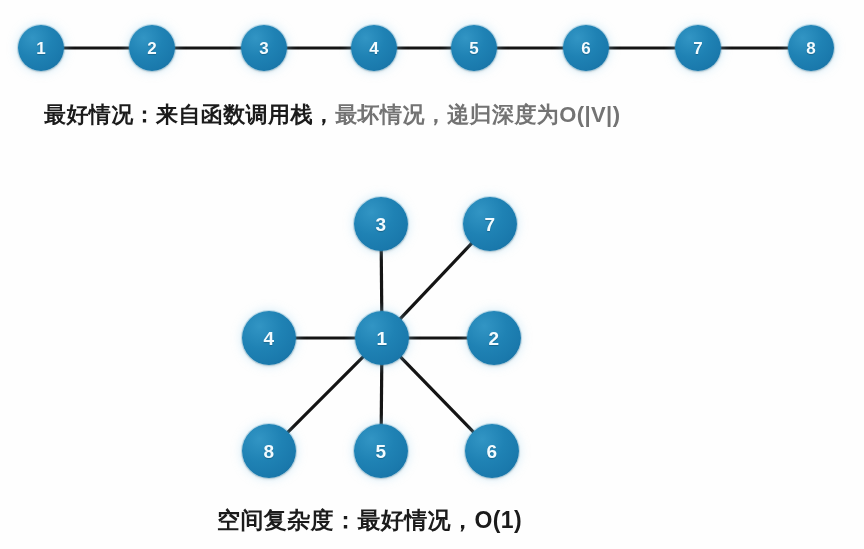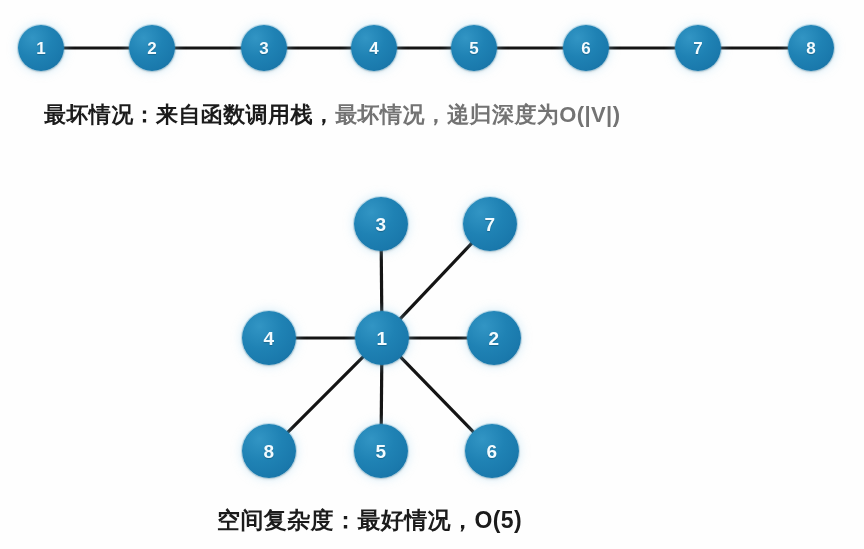--- a/index.html
+++ b/index.html
@@ -125,21 +125,21 @@
       </div>
       <div class="node" style="left: 675px; top: 25px; width: 46px; height: 46px;">
         <span class="node-label">7</span>
       </div>
       <div class="node" style="left: 788px; top: 25px; width: 46px; height: 46px;">
         <span class="node-label">8</span>
       </div>
     </div>
 
   <div class="caption" id="caption-top">
-    <span>最坏情况：来自函数调用栈，</span><span class="seg-red">最坏情况，递归深度为O(|V|)</span>
+    <span>最好情况：来自函数调用栈，</span><span class="seg-red">最坏情况，递归深度为O(|V|)</span>
   </div>
 
   <div class="graph" id="star-edges-layer">
     <svg id="star-svg" viewBox="0 0 864 549" xmlns="http://www.w3.org/2000/svg">
         <line x1="381.78071019104306" y1="313.0009617789066" x2="381.21928980895694" y2="248.99903822109337" class="edge" stroke="#141414"></line>
         <line x1="399.1936161977696" y1="319.8511829023543" x2="472.8063838022304" y2="242.14881709764566" class="edge" stroke="#141414"></line>
         <line x1="357" y1="338" x2="294" y2="338" class="edge" stroke="#141414"></line>
         <line x1="407" y1="338" x2="469" y2="338" class="edge" stroke="#141414"></line>
         <line x1="364.32233047033634" y1="355.67766952966366" x2="286.67766952966366" y2="433.32233047033634" class="edge" stroke="#141414"></line>
         <line x1="381.7787697245651" y1="362.99902112414065" x2="381.2212302754349" y2="426.00097887585935" class="edge" stroke="#141414"></line>
@@ -166,15 +166,15 @@
         <span class="node-label">8</span>
       </div>
       <div class="node" style="left: 354px; top: 424px; width: 54px; height: 54px;">
         <span class="node-label">5</span>
       </div>
       <div class="node" style="left: 465px; top: 424px; width: 54px; height: 54px;">
         <span class="node-label">6</span>
       </div>
     </div>
 
-  <div class="caption" id="caption-bottom">空间复杂度：最好情况，O(5)</div>
+  <div class="caption" id="caption-bottom">空间复杂度：最好情况，O(1)</div>
 
 </div>
 
 </body></html>

